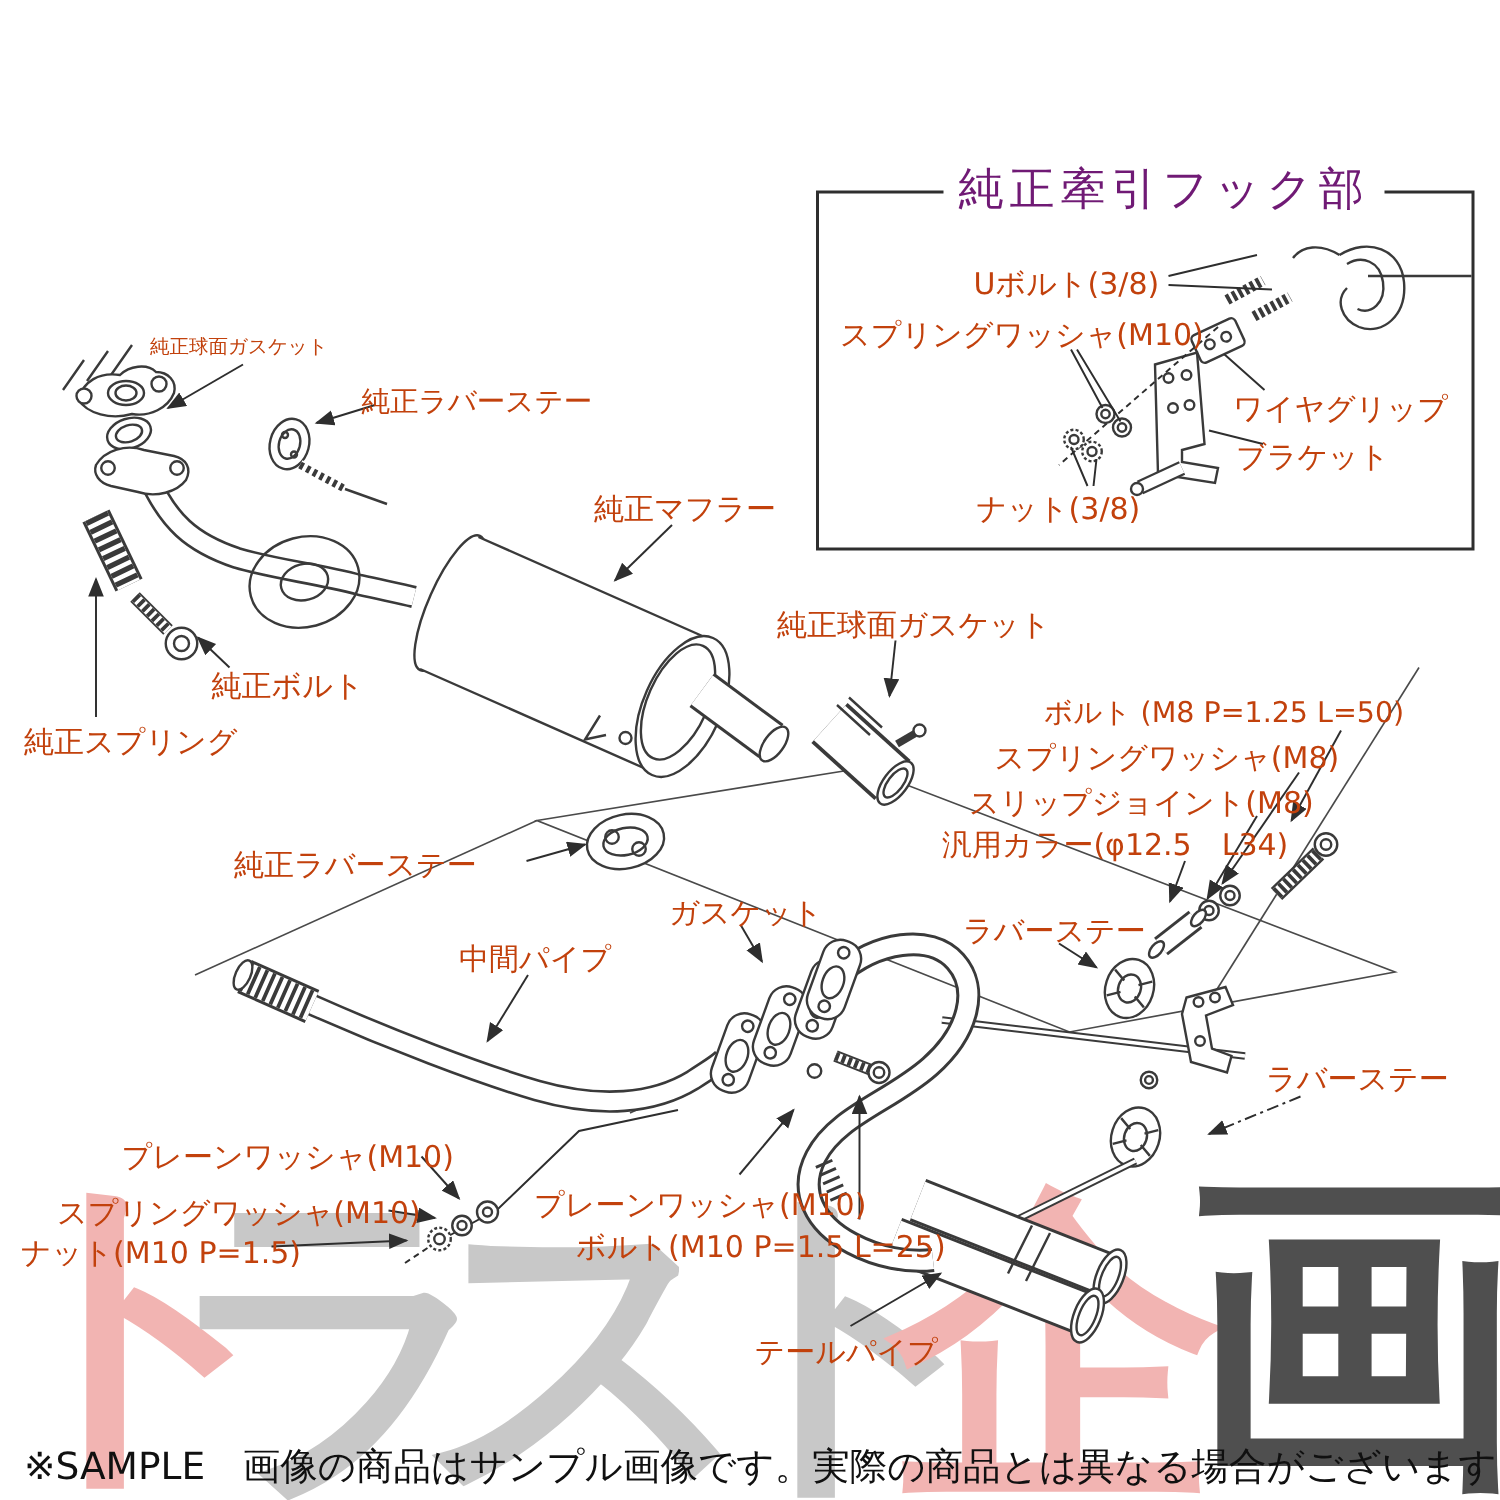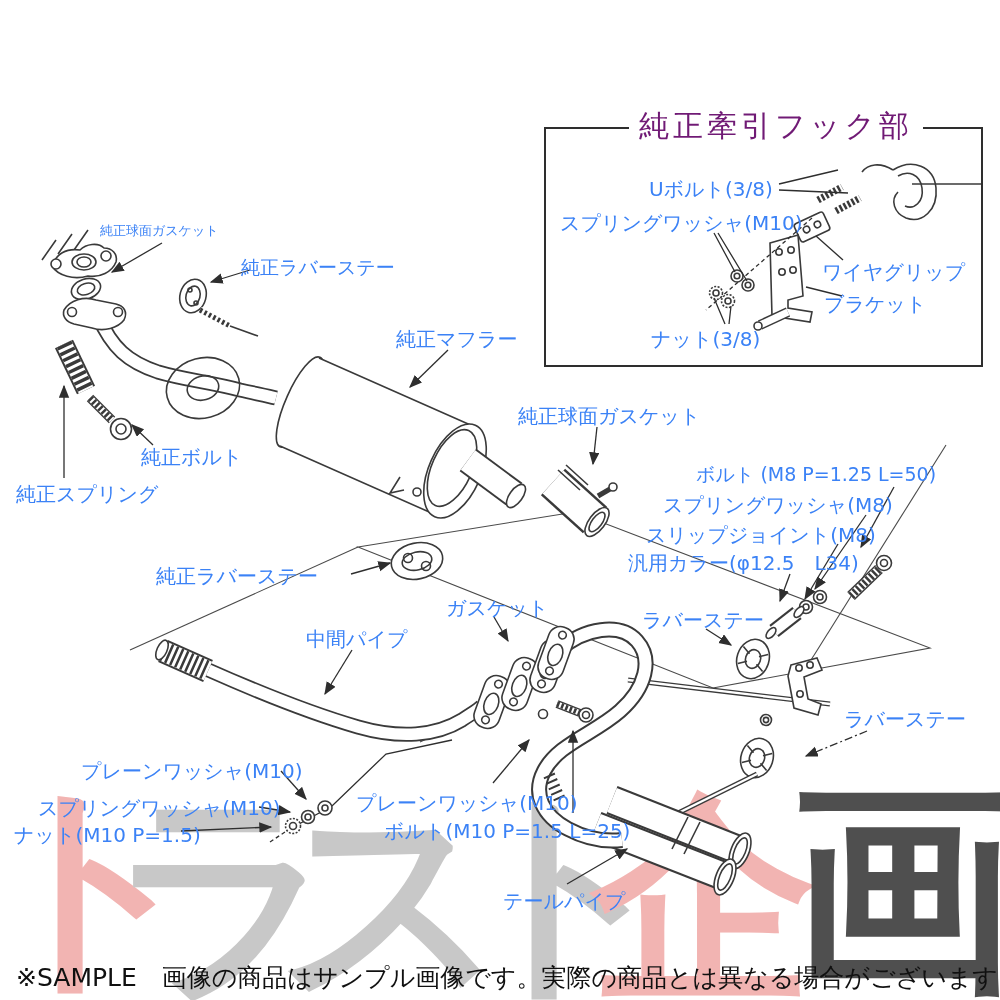--- a/index.html
+++ b/index.html
@@ -15,21 +15,21 @@
   .wm5{left:592px;top:786px;}
   .wm6{left:792px;top:776px;}
   
   #art{position:absolute;left:0;top:0;z-index:2;}
   .ln{fill:none;stroke:#3a3a3a;stroke-width:1.6;}
   .fw{fill:#ffffff;stroke:#3a3a3a;stroke-width:1.6;}
   .thin{fill:none;stroke:#4a4a4a;stroke-width:1.1;}
   .leader{fill:none;stroke:#2e2e2e;stroke-width:1.3;marker-end:url(#ah);}
   .plain{fill:none;stroke:#2e2e2e;stroke-width:1.3;}
   
-  .lbl{position:absolute;white-space:nowrap;font-size:20px;color:#3b82f6;z-index:4;}
+  .lbl{position:absolute;white-space:nowrap;font-size:20px;color:#c2410c;z-index:4;}
   .inset-title{position:absolute;left:629px;top:106px;font-size:30px;letter-spacing:4px;
       background:#fff;padding:0 10px;z-index:4;color:#701a75;}
   .footer{position:absolute;left:16px;top:961px;font-size:25px;color:#101010;z-index:5;
       white-space:nowrap;}
 </style>
 </head>
 <body>
 
 <div id="stage">
 

